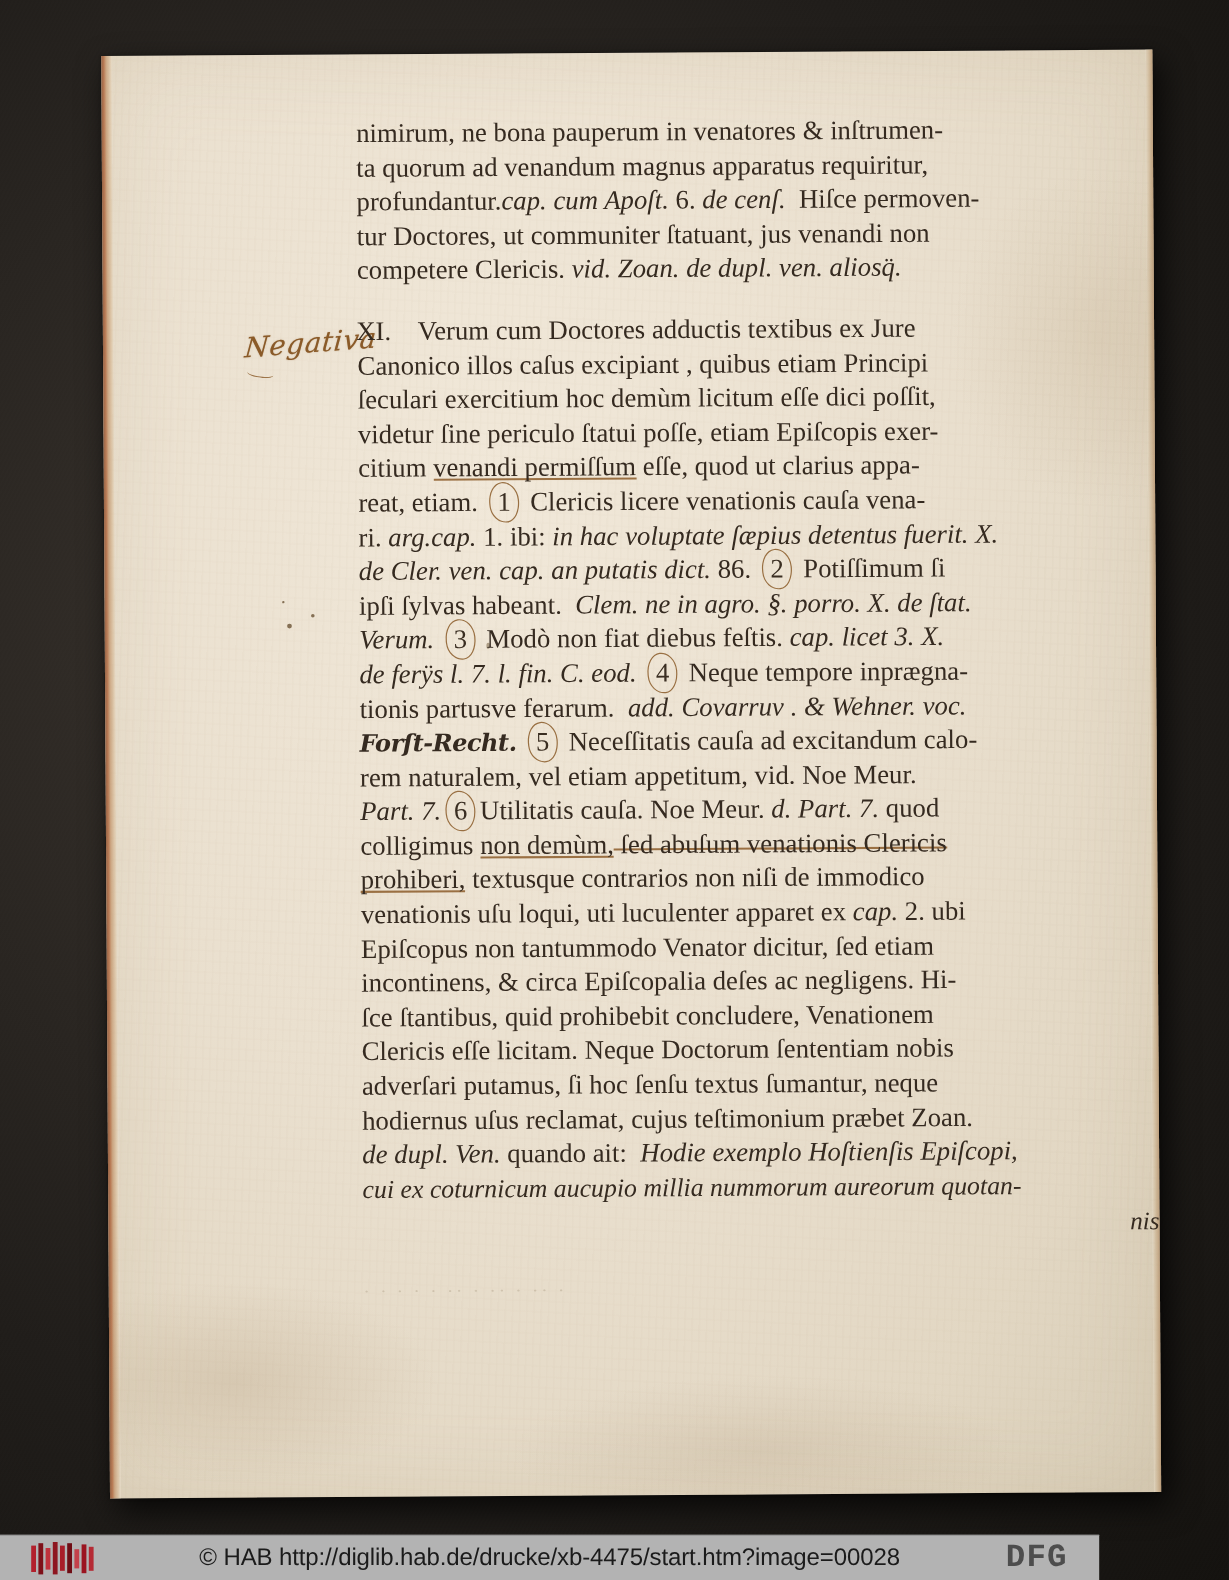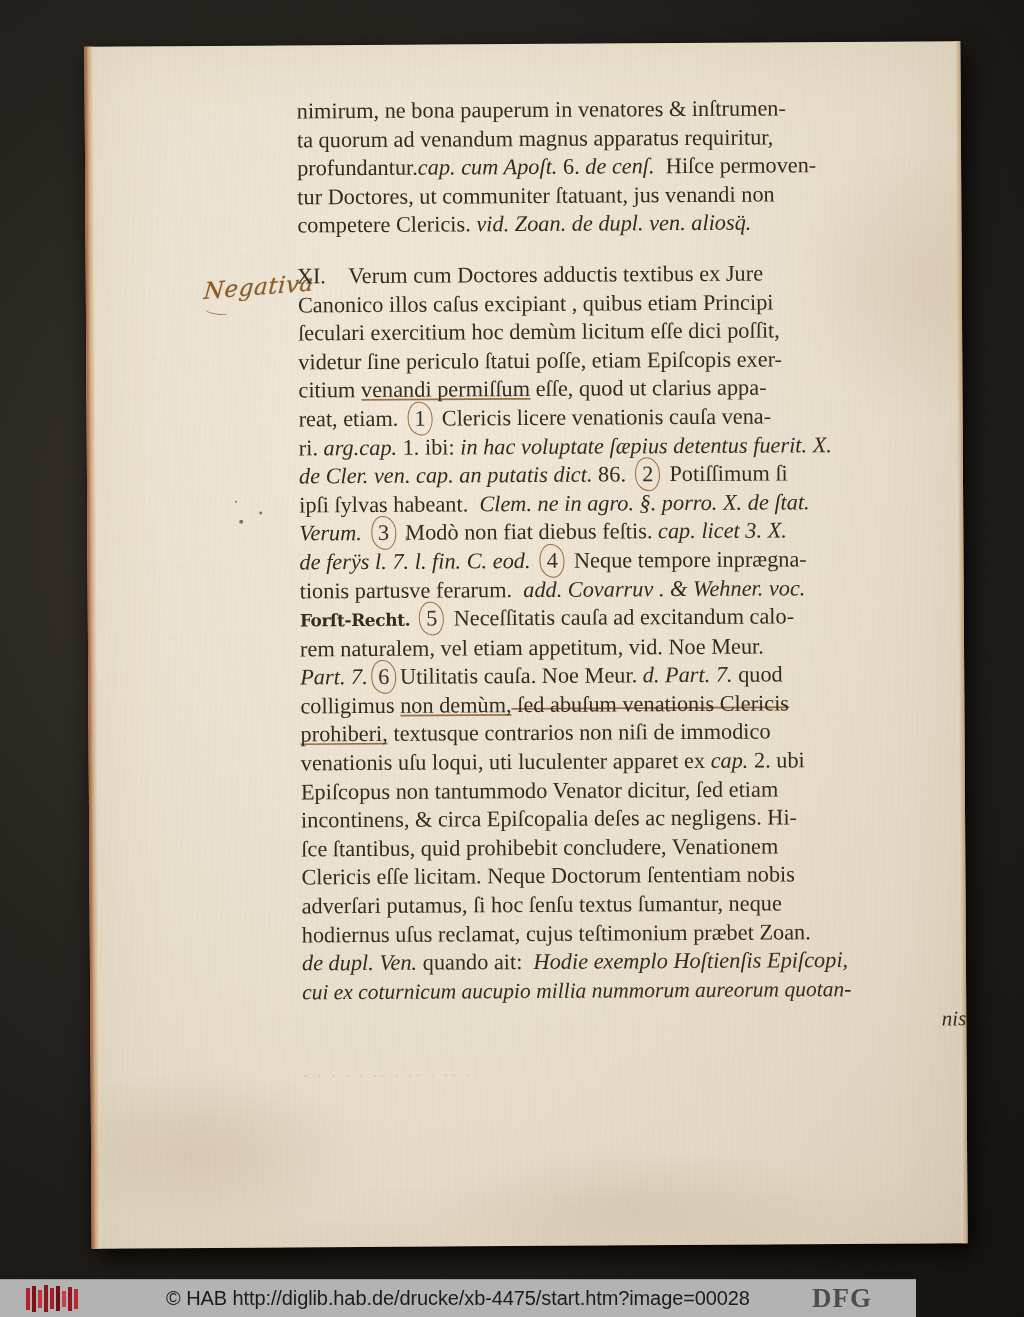--- a/index.html
+++ b/index.html
@@ -147,21 +147,22 @@
     font-family: "Liberation Serif", serif;
   }
   .para .ln { display: block; white-space: nowrap; }
   .para-1 { margin-bottom: 22px; }
 
   .it { font-style: italic; }
   .fraktur {
     font-family: "DejaVu Serif", serif;
     font-weight: bold;
     letter-spacing: -.4px;
-    font-size: 17px;
+    font-size: 20px;
+    font-style: italic;
   }
 
   
   .numcirc {
     position: relative;
     display: inline-block;
     padding: 0 5px;
     color: #3a2e22;
   }
   .numcirc::before {
@@ -278,23 +279,23 @@
     text-align: center;
     color: #1b1b1b;
     font-size: 20px;
     font-family: "Liberation Sans", sans-serif;
     letter-spacing: -.1px;
     white-space: nowrap;
   }
   .dfg-logo {
     flex: 0 0 auto;
     width: 104px;
-    text-align: left;
+    text-align: center;
     color: #4d4d4d;
-    font-family: Liberation Serif, serif;
+    font-family: Liberation Mono, monospace;
     font-weight: bold;
     font-size: 27px;
     letter-spacing: 1px;
   }
 </style>
 </head>
 <body>
 
 <div id="scan">
 

